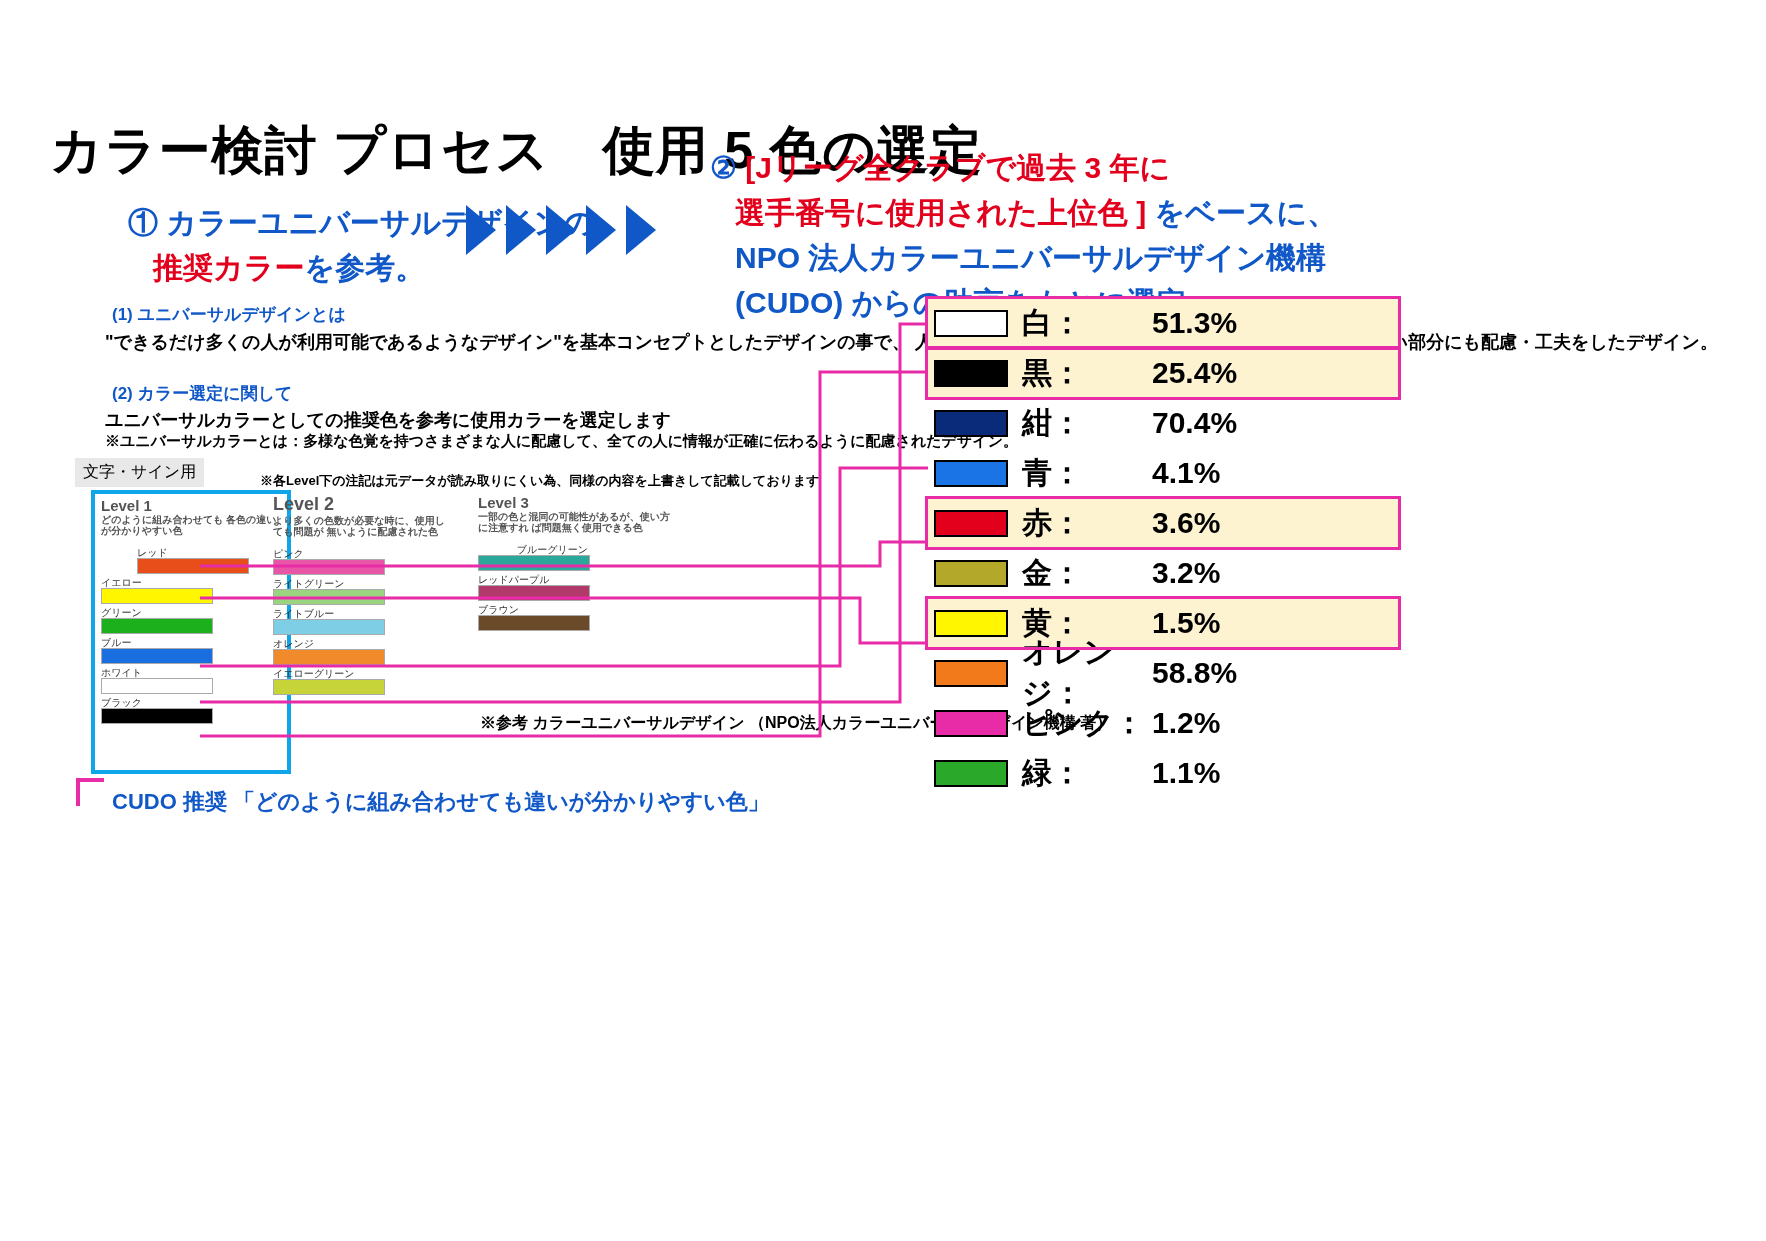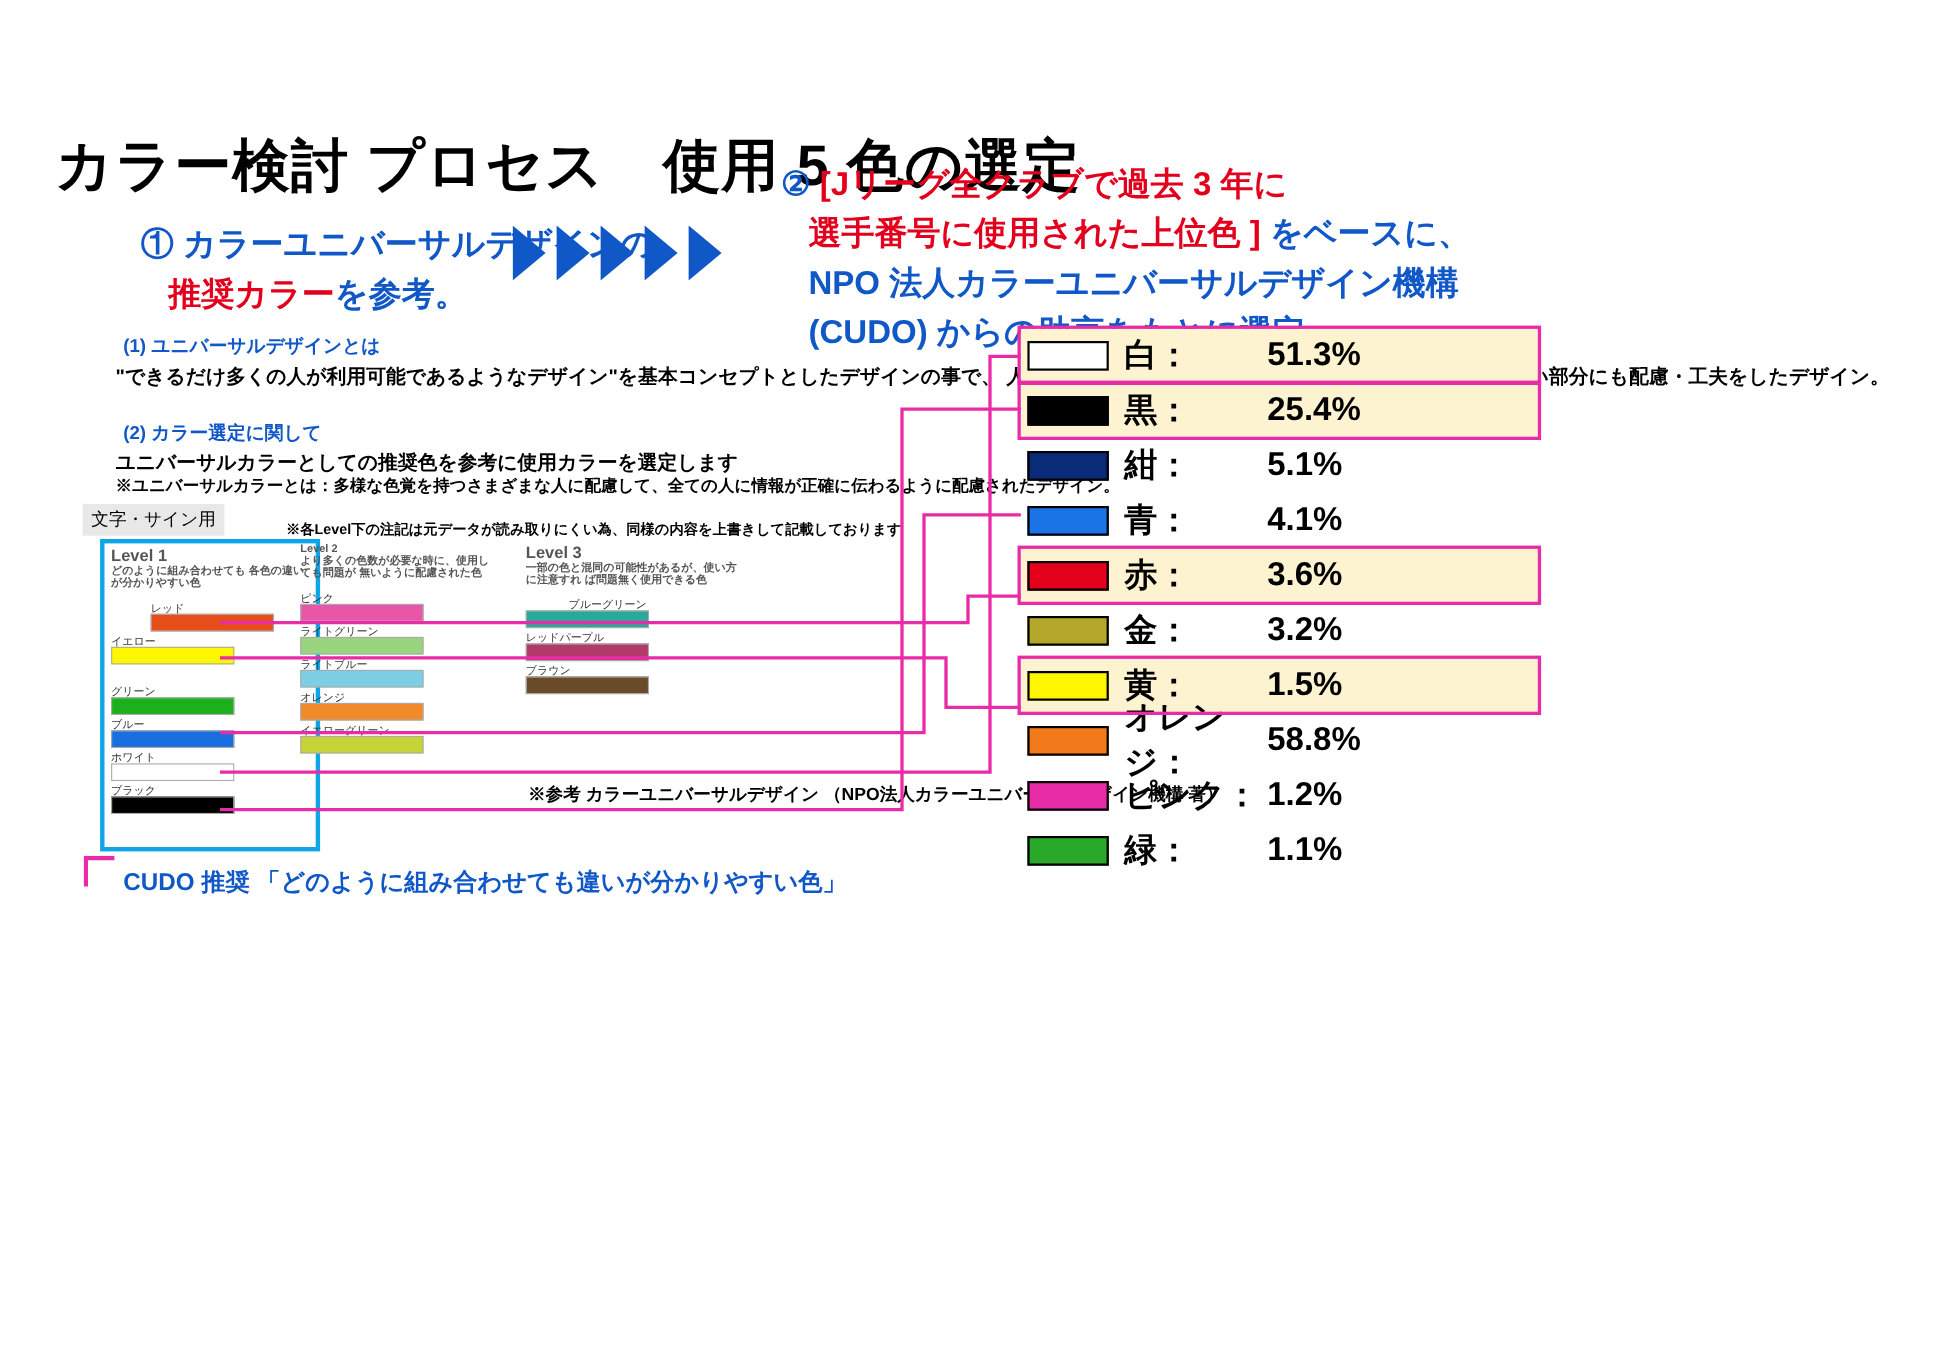--- a/index.html
+++ b/index.html
@@ -84,41 +84,41 @@
 各色の違いが分かりやすい色</div>
   <div class="chips" id="lv1">
       <div class="chip" style="margin-top: 10px; margin-left: 36px;">
         <span class="lab">レッド</span>
         <div class="chipbar" style="background: rgb(231, 78, 26);"></div>
       </div>
       <div class="chip" style="margin-top: 10px;">
         <span class="lab">イエロー</span>
         <div class="chipbar" style="background: rgb(255, 246, 0);"></div>
       </div>
-      <div class="chip" style="margin-top: 26px;">
+      <div class="chip" style="margin-top: 10px;">
         <span class="lab">グリーン</span>
         <div class="chipbar" style="background: rgb(28, 176, 28);"></div>
       </div>
       <div class="chip" style="margin-top: 10px;">
         <span class="lab">ブルー</span>
         <div class="chipbar" style="background: rgb(26, 110, 224);"></div>
       </div>
       <div class="chip" style="margin-top: 10px;">
         <span class="lab">ホワイト</span>
         <div class="chipbar" style="background: rgb(255, 255, 255);"></div>
       </div>
       <div class="chip" style="margin-top: 10px;">
         <span class="lab">ブラック</span>
         <div class="chipbar" style="background: rgb(0, 0, 0);"></div>
       </div>
     </div>
 </div>
 
 <div class="level2">
-  <div class="hdr" style="font-size:10px;font-weight:700;color:#555">Level 2</div>
+  <div class="hdr" style="font-size:18px;font-weight:700;color:#555">Level 2</div>
   <div style="font-size:10px;font-weight:700;color:#555;line-height:1.1;margin-bottom:2px">より多くの色数が必要な時に、使用しても問題が
 無いように配慮された色</div>
   <div id="lv2">
       <div class="chip" style="margin-top: 10px;">
         <span class="lab">ピンク</span>
         <div class="chipbar" style="background: rgb(231, 86, 167);"></div>
       </div>
       <div class="chip" style="margin-top: 10px;">
         <span class="lab">ライトグリーン</span>
         <div class="chipbar" style="background: rgb(154, 212, 126);"></div>
@@ -175,21 +175,21 @@
       <div class="pc">51.3%</div>
     </div>
     <div class="row hi">
       <div class="sw" style="background: rgb(0, 0, 0);"></div>
       <div class="nm">黒：</div>
       <div class="pc">25.4%</div>
     </div>
     <div class="row">
       <div class="sw" style="background: rgb(10, 42, 122);"></div>
       <div class="nm">紺：</div>
-      <div class="pc">5.1%</div>
+      <div class="pc">70.4%</div>
     </div>
     <div class="row">
       <div class="sw" style="background: rgb(26, 116, 230);"></div>
       <div class="nm">青：</div>
       <div class="pc">4.1%</div>
     </div>
     <div class="row hi">
       <div class="sw" style="background: rgb(227, 0, 29);"></div>
       <div class="nm">赤：</div>
       <div class="pc">3.6%</div>

